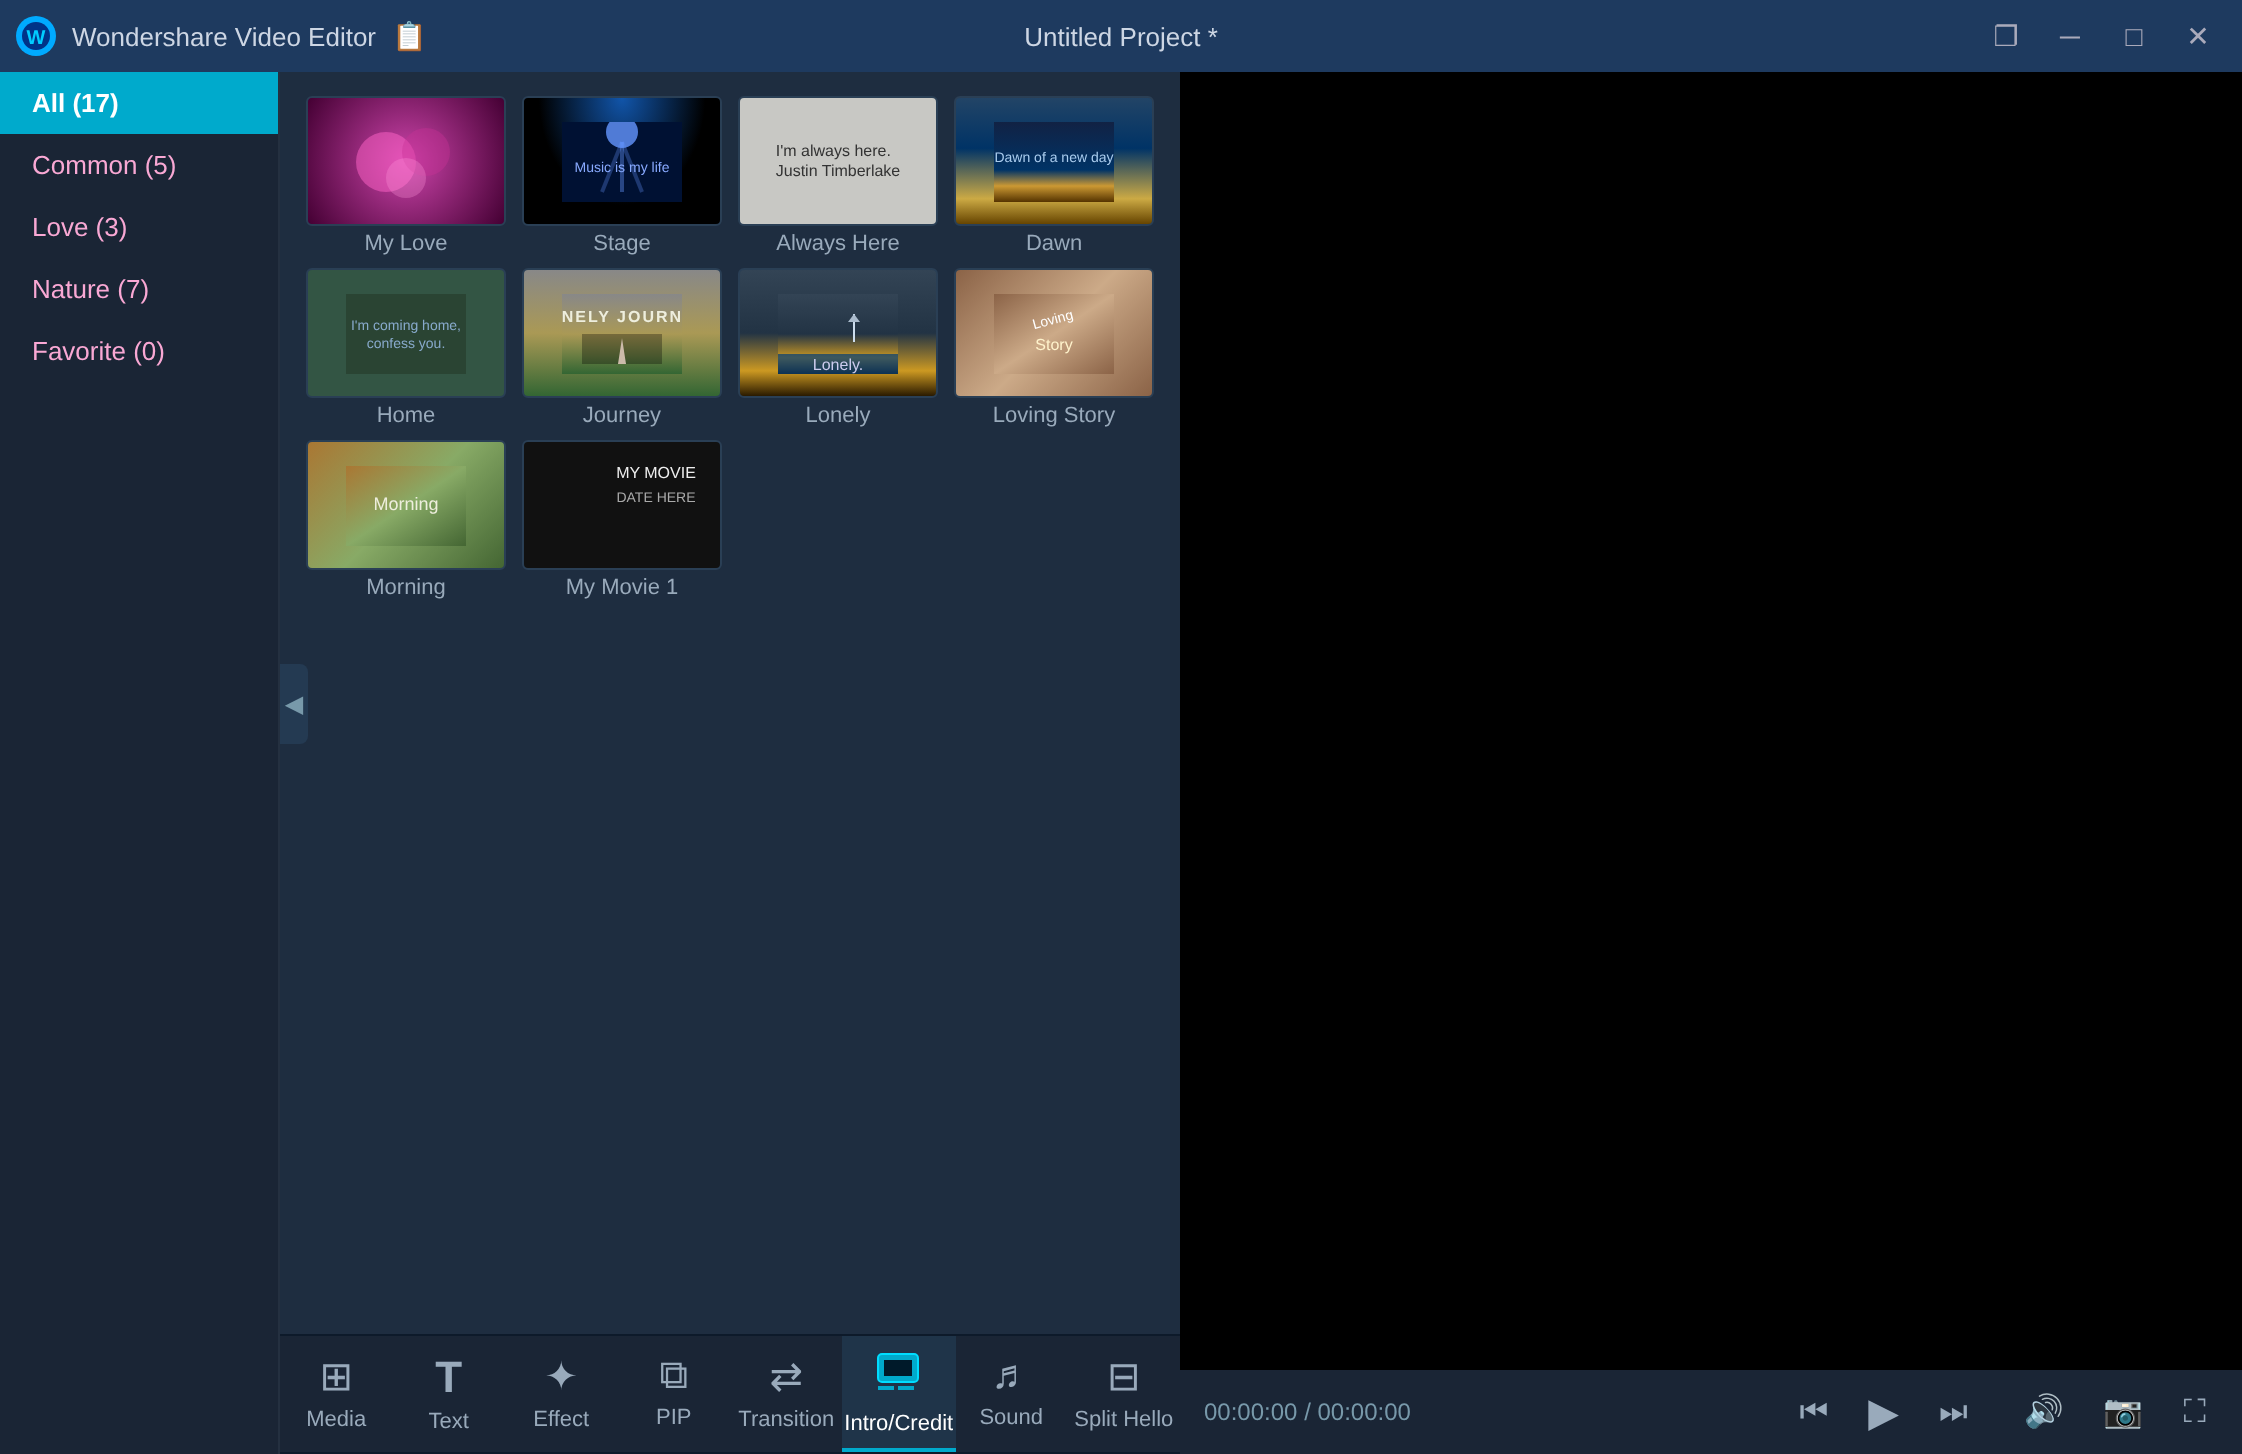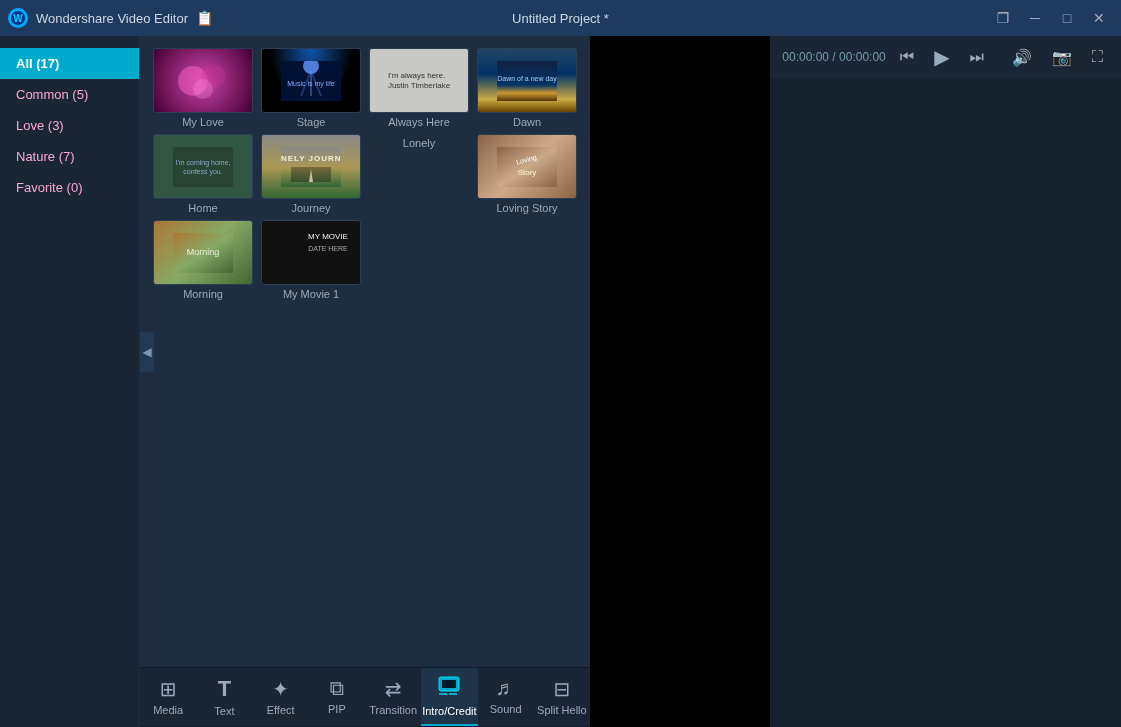--- a/index.html
+++ b/index.html
@@ -12,21 +12,21 @@
     #titlebar .project-icon { color: #8899aa; font-size: 14px; margin-right: auto; cursor: pointer; }
     #titlebar .title { position: absolute; left: 50%; transform: translateX(-50%); color: #cdd6e4; font-size: 13px; }
     #titlebar .win-controls { display: flex; gap: 4px; margin-left: auto; }
     #titlebar .win-btn { width: 28px; height: 20px; background: transparent; border: none; color: #aab; cursor: pointer; font-size: 14px; display: flex; align-items: center; justify-content: center; }
 
     
     #main { display: flex; height: calc(727px - 36px); }
 
     
     #left-panel { width: 140px; background: #1a2535; border-right: 1px solid #243040; display: flex; flex-direction: column; }
-    #category-list { flex: 1; padding: 12px 0; }
+    #category-list { flex: 1; padding: 0 0; }
     .cat-item { padding: 8px 16px; font-size: 13px; cursor: pointer; color: #f9a8d4; }
     .cat-item.active { background: #00aacc; color: #fff; font-weight: bold; }
 
     
     #center-panel { width: 450px; display: flex; flex-direction: column; background: #1e2d40; }
 
     
     #thumb-area { flex: 1; overflow-y: auto; padding: 8px; position: relative; }
     #thumb-area::-webkit-scrollbar { width: 6px; }
     #thumb-area::-webkit-scrollbar-track { background: #1a2535; }
@@ -53,21 +53,21 @@
 
     .th-alwayshere span { font-size: 9px; color: #333; text-align: center; line-height: 1.2; }
 
     
     #toolbar { height: 60px; background: #1a2535; display: flex; align-items: center; border-top: 1px solid #0d1a2a; border-bottom: 1px solid #0d1a2a; }
     .tool-btn { display: flex; flex-direction: column; align-items: center; justify-content: center; width: 72px; height: 58px; cursor: pointer; color: #9ab; font-size: 11px; border-bottom: 2px solid transparent; }
     .tool-btn.active { color: #fff; border-bottom: 2px solid #00aacc; background: #1f3449; }
     .tool-icon { font-size: 20px; margin-bottom: 3px; }
 
     
-    #right-panel { flex: 1; display: flex; flex-direction: row; background: #16212e; }
+    #right-panel { flex: 1; display: flex; flex-direction: column; background: #16212e; }
     #preview-area { flex: 1; background: #000; display: flex; align-items: center; justify-content: center; position: relative; }
     #preview-controls { height: 42px; background: #1a2535; display: flex; align-items: center; padding: 0 12px; gap: 8px; }
     .time-display { font-size: 12px; color: #7899aa; margin-right: auto; }
     .ctrl-btn { background: none; border: none; color: #9ab; cursor: pointer; font-size: 16px; padding: 4px 6px; }
   </style>
 </head>
 <body>
 
 <div id="titlebar">
   <div class="app-logo">
@@ -179,20 +179,37 @@
               <rect width="60" height="40" fill="url(#g2)"></rect>
               <text x="30" y="14" text-anchor="middle" font-size="8" fill="#eeeedd" font-weight="bold" letter-spacing="1">LONELY JOURNEY</text>
               <rect x="10" y="20" width="40" height="15" fill="rgba(0,0,0,0.3)"></rect>
               <polygon points="30,22 28,35 32,35" fill="#ccbbaa"></polygon>
             </svg>
           </div>
           <span class="thumb-label">Journey</span>
         </div>
 
         <div class="thumb-item">
+          <div class="thumb-img th-lonely">
+            <svg width="60" height="40" viewBox="0 0 60 40">
+              <defs>
+                  <linearGradient id="g3" x1="0" y1="0" x2="0" y2="1">
+                    <stop offset="0%" stop-color="#334455"></stop>
+                    <stop offset="50%" stop-color="#223344"></stop>
+                    <stop offset="80%" stop-color="#cc9922"></stop>
+                    <stop offset="100%" stop-color="#2a1a00"></stop>
+                  </linearGradient>
+                </defs>
+              <rect width="60" height="40" fill="url(#g3)"></rect>
+              <line x1="38" y1="10" x2="38" y2="24" stroke="#ccddee" stroke-width="1"></line>
+              <polygon points="38,10 35,14 41,14" fill="#aabbcc"></polygon>
+              <rect x="0" y="30" width="60" height="10" fill="rgba(0,60,120,0.7)"></rect>
+              <text x="30" y="38" text-anchor="middle" font-size="8" fill="#cce">Lonely.</text>
+            </svg>
+          </div>
           <span class="thumb-label">Lonely</span>
         </div>
 
         <div class="thumb-item">
           <div class="thumb-img th-lovingstory">
             <svg width="60" height="40" viewBox="0 0 60 40">
               <defs>
                   <linearGradient id="g4" x1="0" y1="0" x2="1" y2="1">
                     <stop offset="0%" stop-color="#8b6347"></stop>
                     <stop offset="50%" stop-color="#ccaa88"></stop>

